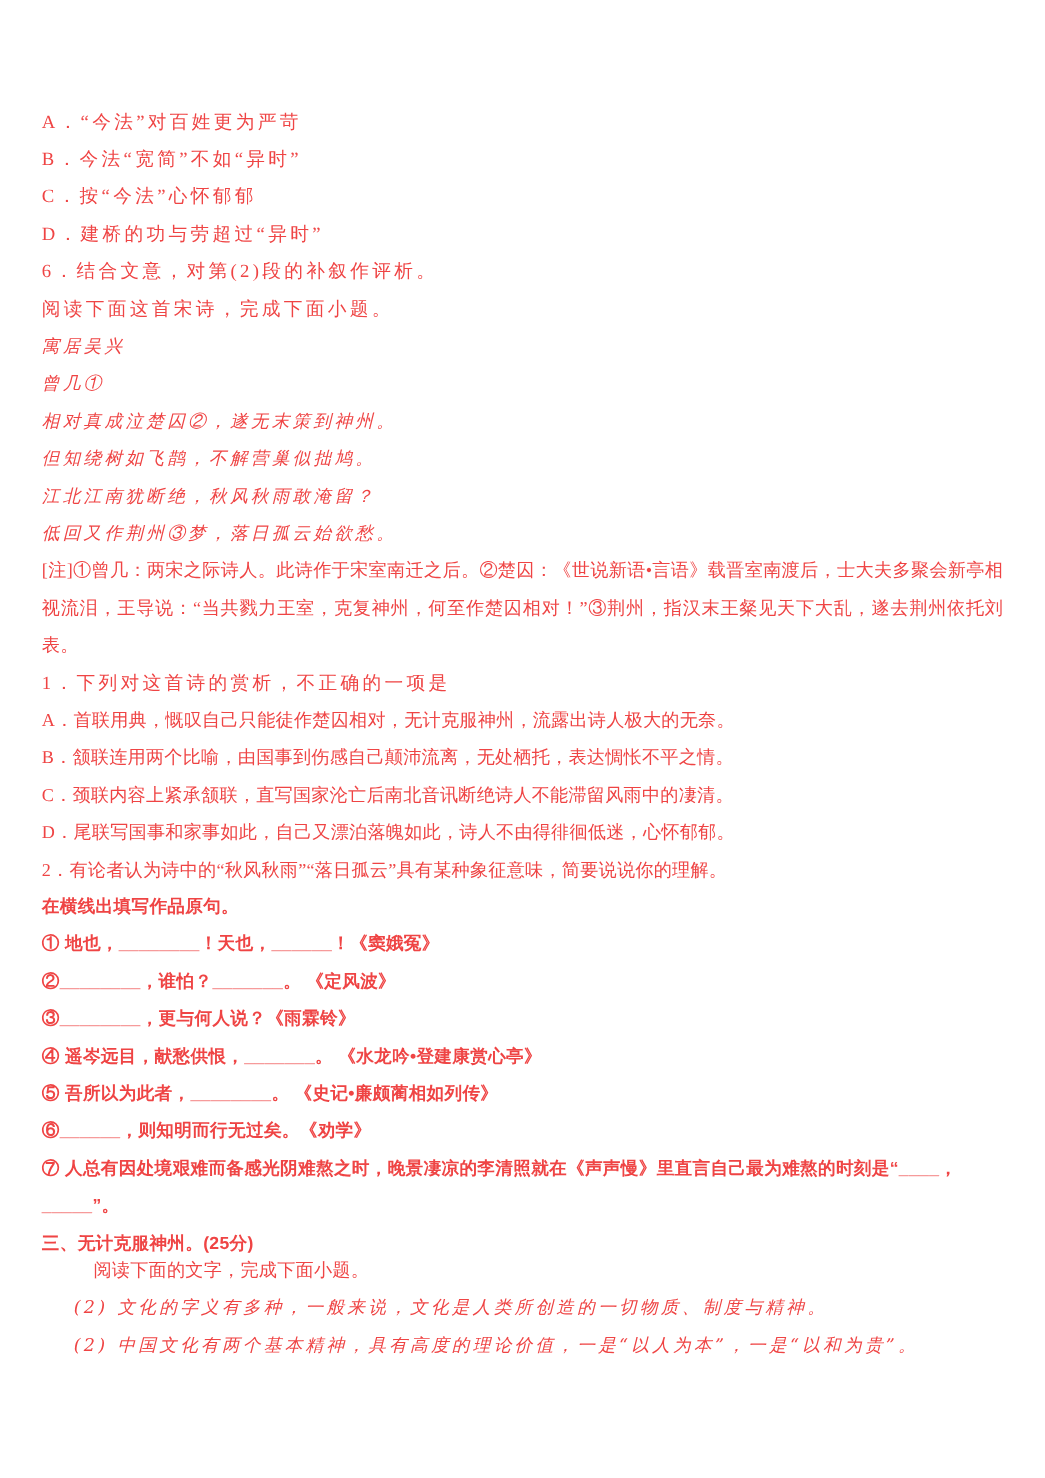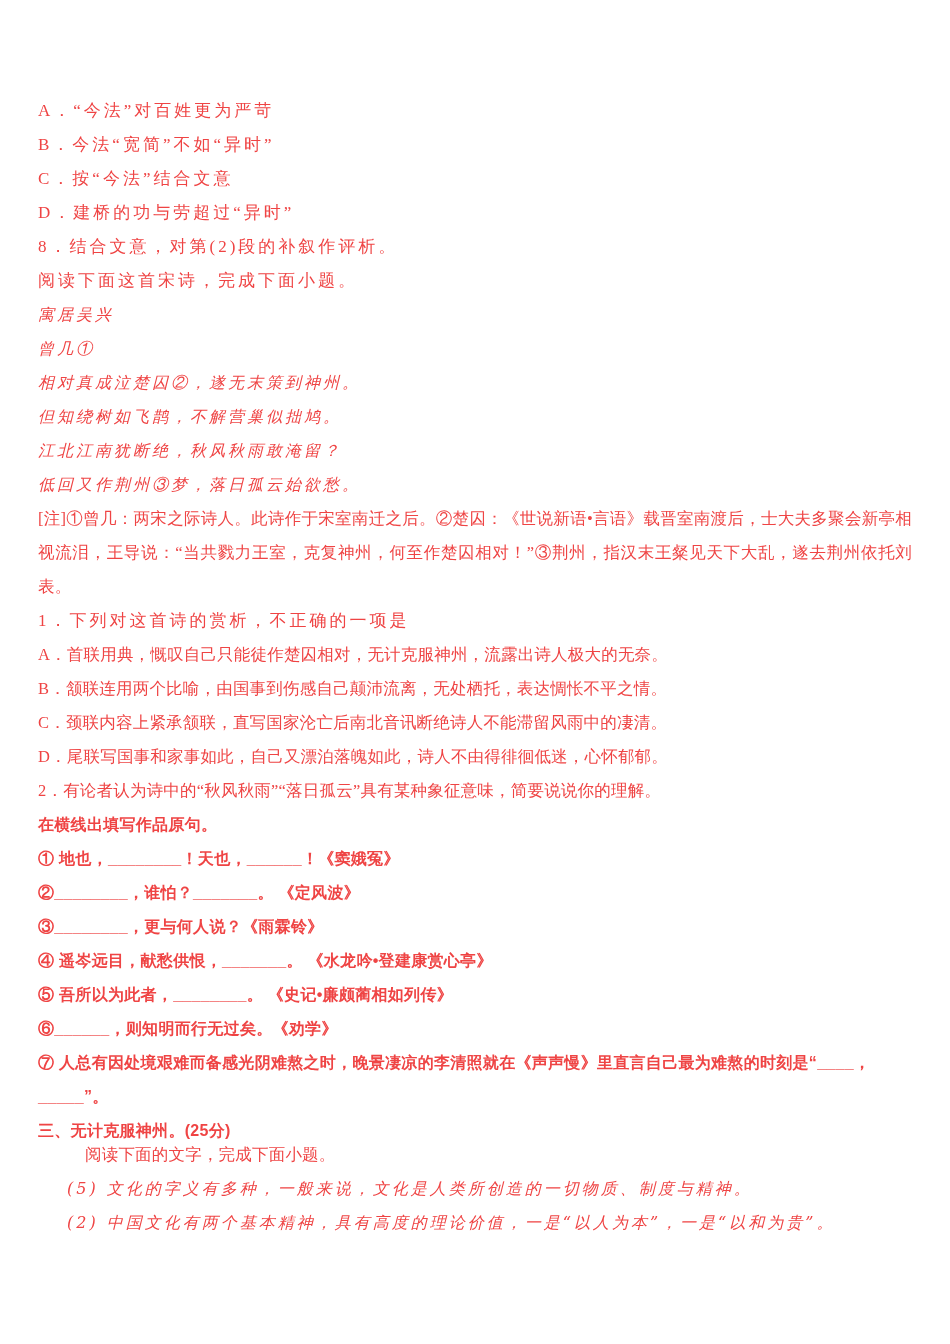--- a/index.html
+++ b/index.html
@@ -57,25 +57,25 @@
   .indent { padding-left: 29px; }
 </style>
 </head>
 <body>
 
 <div class="page">
 
   <div>
     <p class="ln f-wide">A．“今法”对百姓更为严苛</p>
     <p class="ln f-wide">B．今法“宽简”不如“异时”</p>
-    <p class="ln f-wide">C．按“今法”结合文意</p>
+    <p class="ln f-wide">C．按“今法”心怀郁郁</p>
     <p class="ln f-wide">D．建桥的功与劳超过“异时”</p>
   </div>
 
-  <p class="ln f-wide">8．结合文意，对第(2)段的补叙作评析。</p>
+  <p class="ln f-wide">6．结合文意，对第(2)段的补叙作评析。</p>
 
   <div>
     <p class="ln f-wide">阅读下面这首宋诗，完成下面小题。</p>
     <p class="ln f-kai">寓居吴兴</p>
     <p class="ln f-kai">曾几①</p>
     <p class="ln f-kai">相对真成泣楚囚②，遂无末策到神州。</p>
     <p class="ln f-kai">但知绕树如飞鹊，不解营巢似拙鸠。</p>
     <p class="ln f-kai">江北江南犹断绝，秋风秋雨敢淹留？</p>
     <p class="ln f-kai">低回又作荆州③梦，落日孤云始欲愁。</p>
     <p class="ln wrap f-cond">[注]①曾几：两宋之际诗人。此诗作于宋室南迁之后。②楚囚：《世说新语•言语》载晋室南渡后，士大夫多聚会新亭相视流泪，王导说：“当共戮力王室，克复神州，何至作楚囚相对！”③荆州，指汉末王粲见天下大乱，遂去荆州依托刘表。</p>
@@ -95,17 +95,17 @@
     <p class="ln f-bold">④ 遥岑远目，献愁供恨，_______。 《水龙吟•登建康赏心亭》</p>
     <p class="ln f-bold">⑤ 吾所以为此者，________。 《史记•廉颇蔺相如列传》</p>
     <p class="ln f-bold">⑥______，则知明而行无过矣。《劝学》</p>
     <p class="ln f-bold">⑦ 人总有因处境艰难而备感光阴难熬之时，晚景凄凉的李清照就在《声声慢》里直言自己最为难熬的时刻是“____，</p>
     <p class="ln f-bold">_____”。</p>
   </div>
 
   <div>
     <p class="ln f-bold">三、无计克服神州。(25分)</p>
     <p class="ln f-cond tight">阅读下面的文字，完成下面小题。</p>
-    <p class="ln f-kai indent">(5) 文化的字义有多种，一般来说，文化是人类所创造的一切物质、制度与精神。</p>
+    <p class="ln f-kai indent">(2) 文化的字义有多种，一般来说，文化是人类所创造的一切物质、制度与精神。</p>
     <p class="ln f-kai indent">(2) 中国文化有两个基本精神，具有高度的理论价值，一是“以人为本”，一是“以和为贵”。</p>
   </div>
 
 </div>
 
 </body></html>

